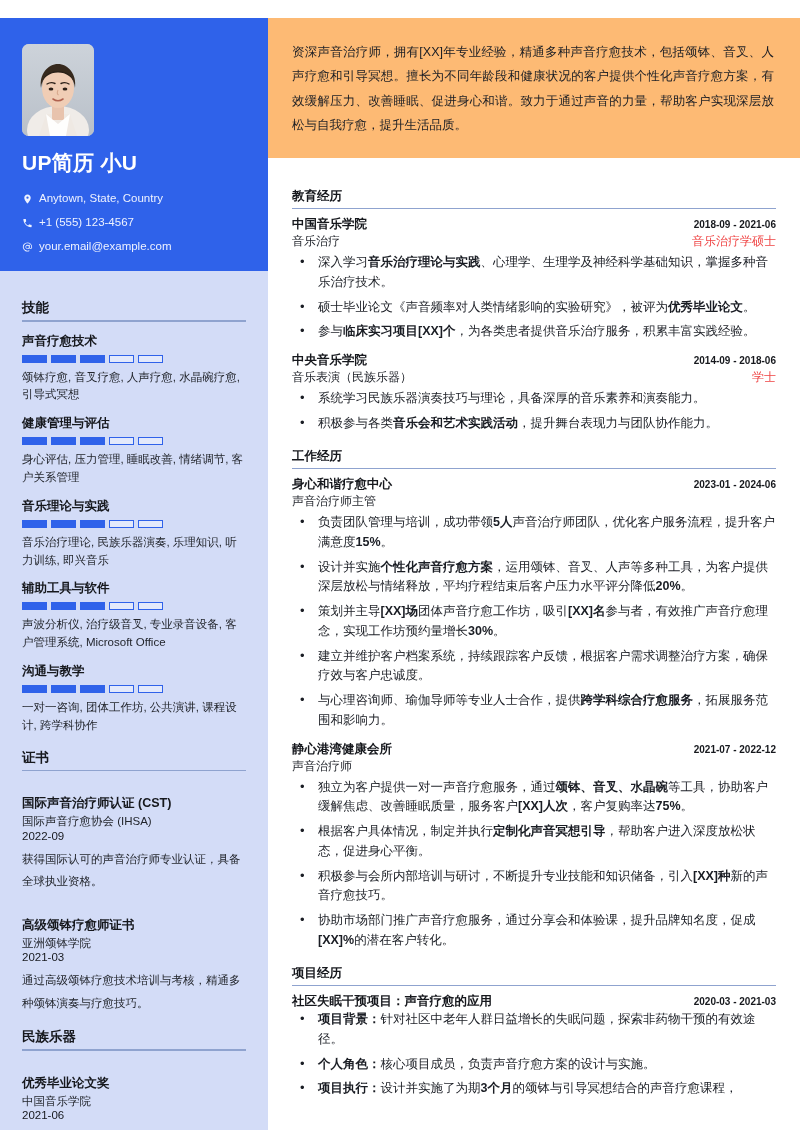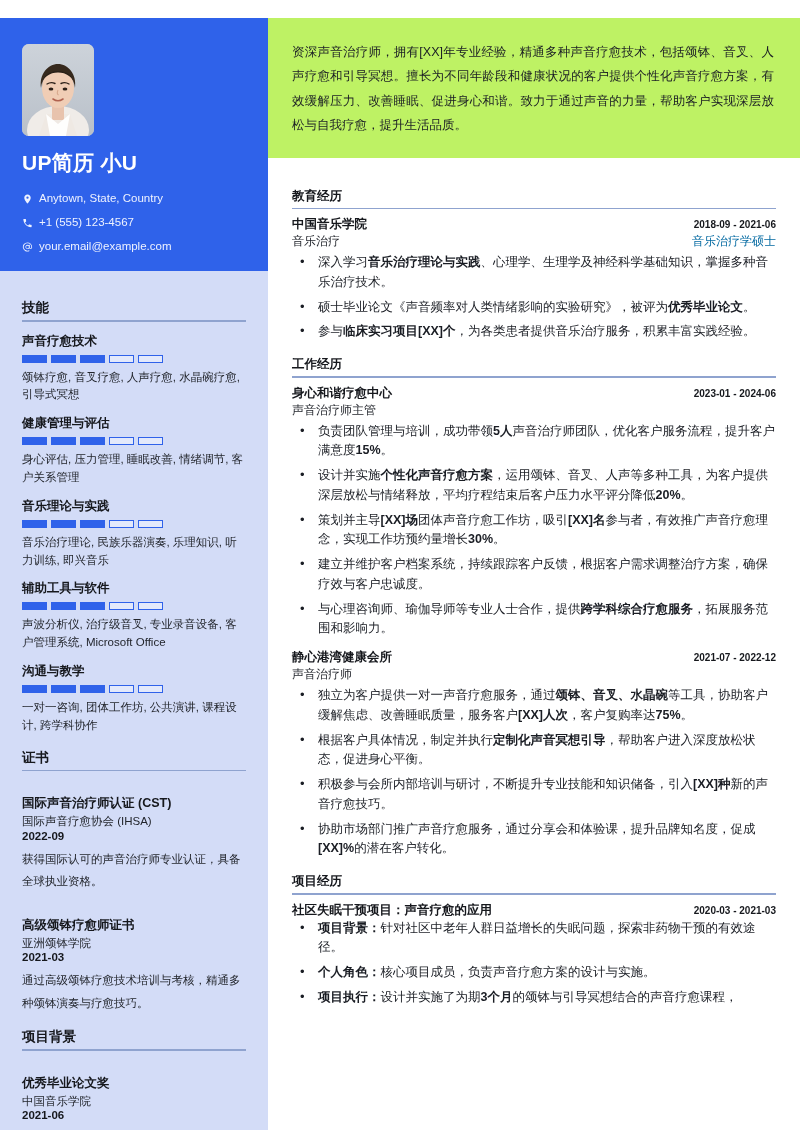--- a/index.html
+++ b/index.html
@@ -71,45 +71,45 @@
   .bar { width:25px; height:8px; }
   .bar.on  { background:#2f62ea; border:1px solid #2f62ea; }
   .bar.off { background:#e3e9fb; border:1.5px solid #2f62ea; }
   .skill-list {
     font-size:11.5px; color:#23262d; line-height:1.55;
     margin:0 0 2px 0;
   }
 
   .item-title { font-size:12.5px; font-weight:700; color:#16181d; margin:24px 0 1px 0; }
   .item-sub   { font-size:11.5px; color:#23262d; margin:0; line-height:1.45; }
-  .item-date  { font-size:11.5px; font-weight:700; color:#16181d; margin:0 0 6px 0; }
+  .item-date  { font-size:11.5px; font-weight:400; color:#16181d; margin:0 0 6px 0; }
   .item-desc  { font-size:11.5px; color:#23262d; line-height:1.95; margin:0; }
 
   
   .right-col { flex:1 1 auto; position:relative; background:#fff; }
   .summary-box {
-    background:#bef264;
+    background:#fdba74;
     margin:18px 0 0 0;
     padding:22px 26px 20px 24px;
   }
   .summary-text {
     font-size:12.5px; color:#1a1d24; line-height:1.95; margin:0;
     text-align:justify;
   }
   .right-body { padding:16px 24px 0 24px; }
 
   .r-sec-title { font-size:12.5px; font-weight:700; color:#16181d; margin:14px 0 3px 0; }
   .r-sec-rule  { height:1.5px; background:#8fa3cf; margin-bottom:7px; }
 
   .entry-head { display:flex; justify-content:space-between; align-items:baseline; }
   .entry-org  { font-size:12.5px; font-weight:700; color:#16181d; }
   .entry-date { font-size:10px; font-weight:700; color:#16181d; white-space:nowrap; }
   .entry-sub  { display:flex; justify-content:space-between; align-items:baseline; margin-bottom:3px; }
   .entry-role { font-size:12px; color:#23262d; }
-  .entry-deg  { font-size:12px; color:#0369a1; white-space:nowrap; }
+  .entry-deg  { font-size:12px; color:#ef4444; white-space:nowrap; }
 
   ul.bullets { list-style:none; margin:0 0 10px 0; padding:0; }
   ul.bullets li {
     position:relative;
     padding-left:26px;
     font-size:12.5px; color:#1a1d24;
     line-height:1.58;
     margin-bottom:5px;
   }
   ul.bullets li::before {
@@ -242,21 +242,21 @@
           <div class="item-title">国际声音治疗师认证 (CST)</div>
           <div class="item-sub">国际声音疗愈协会 (IHSA)</div>
           <div class="item-date">2022-09</div>
           <div class="item-desc">获得国际认可的声音治疗师专业认证，具备全球执业资格。</div>
           <div class="item-title">高级颂钵疗愈师证书</div>
           <div class="item-sub">亚洲颂钵学院</div>
           <div class="item-date">2021-03</div>
           <div class="item-desc">通过高级颂钵疗愈技术培训与考核，精通多种颂钵演奏与疗愈技巧。</div>
         </div>
 
-      <div class="sec-title">项目背景</div>
+      <div class="sec-title">民族乐器</div>
       <div class="sec-rule"></div>
       <div id="awards-host">
           <div class="item-title">优秀毕业论文奖</div>
           <div class="item-sub">中国音乐学院</div>
           <div class="item-date">2021-06</div>
           <div class="item-desc">硕士毕业论文《声音频率对人类情绪影响的实验研究》被评为优秀毕业论</div>
         </div>
 
     </div>
   </div>
@@ -280,20 +280,34 @@
             <div class="entry-sub">
               <div class="entry-role">音乐治疗</div>
               <div class="entry-deg">音乐治疗学硕士</div>
             </div>
             <ul class="bullets">
               <li>深入学习<b>音乐治疗理论与实践</b>、心理学、生理学及神经科学基础知识，掌握多种音乐治疗技术。</li>
               <li>硕士毕业论文《声音频率对人类情绪影响的实验研究》，被评为<b>优秀毕业论文</b>。</li>
               <li>参与<b>临床实习项目[XX]个</b>，为各类患者提供音乐治疗服务，积累丰富实践经验。</li>
             </ul>
           </div>
+          <div class="entry-block">
+            <div class="entry-head">
+              <div class="entry-org">中央音乐学院</div>
+              <div class="entry-date">2014-09 - 2018-06</div>
+            </div>
+            <div class="entry-sub">
+              <div class="entry-role">音乐表演（民族乐器）</div>
+              <div class="entry-deg">学士</div>
+            </div>
+            <ul class="bullets">
+              <li>系统学习民族乐器演奏技巧与理论，具备深厚的音乐素养和演奏能力。</li>
+              <li>积极参与各类<b>音乐会和艺术实践活动</b>，提升舞台表现力与团队协作能力。</li>
+            </ul>
+          </div>
         </div>
 
       <div class="r-sec-title">工作经历</div>
       <div class="r-sec-rule"></div>
       <div id="work-host">
           <div class="entry-block">
             <div class="entry-head">
               <div class="entry-org">身心和谐疗愈中心</div>
               <div class="entry-date">2023-01 - 2024-06</div>
             </div>

